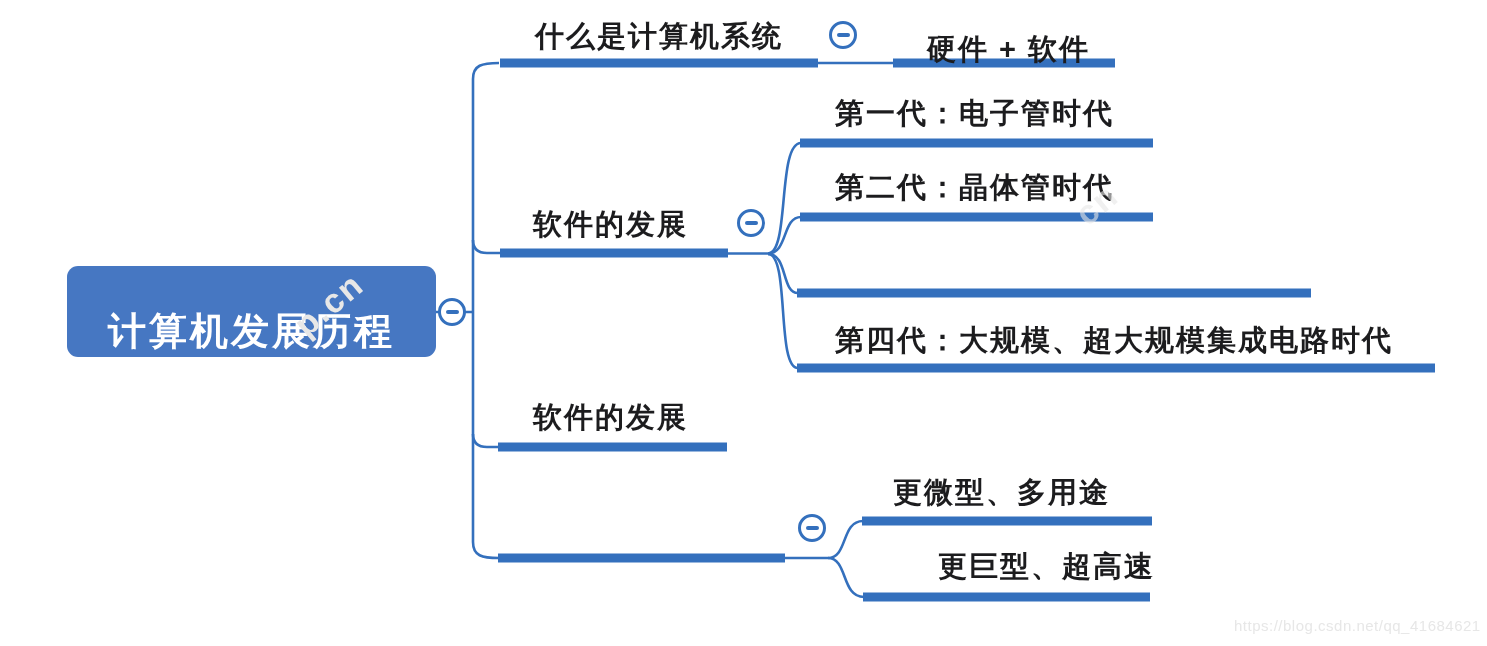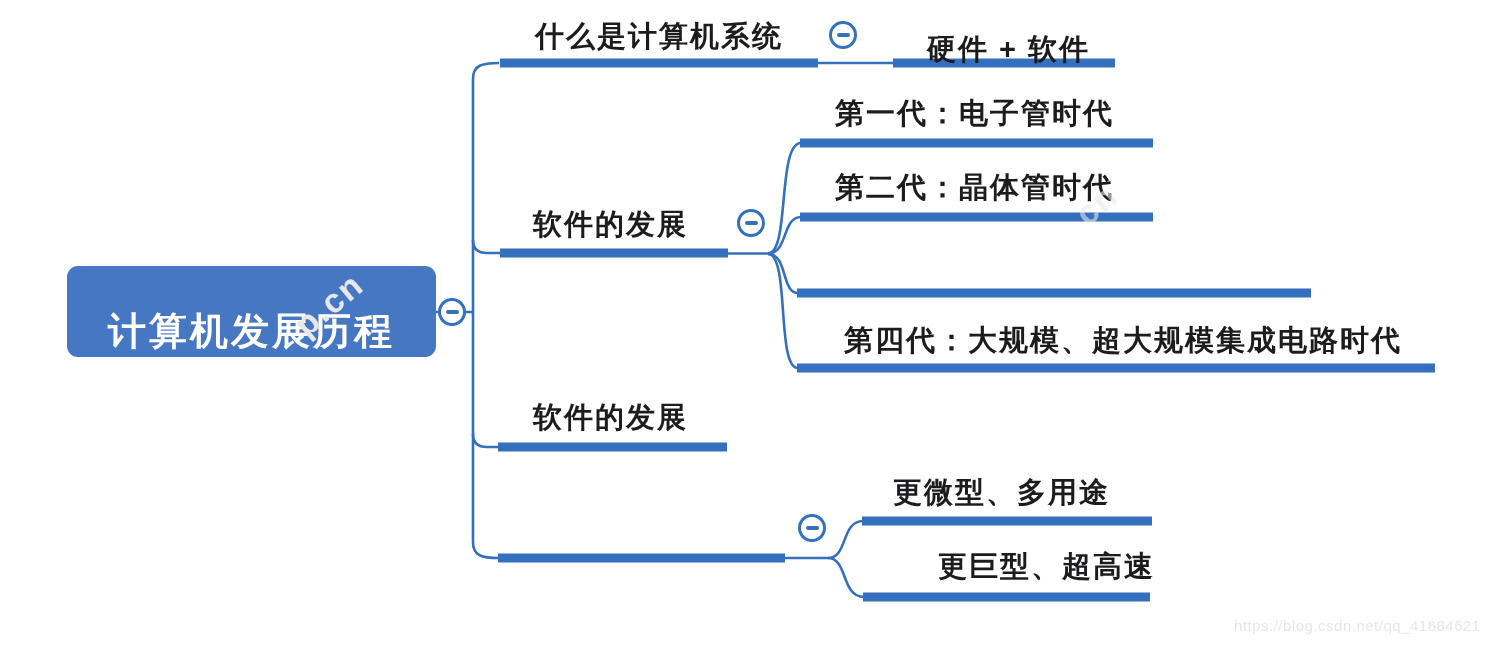--- a/index.html
+++ b/index.html
@@ -27,21 +27,21 @@
     border:3px solid var(--line);border-radius:50%;background:#fff;
     display:flex;align-items:center;justify-content:center;cursor:pointer;
   }
   .cbtn .bar{width:13px;height:3.5px;border-radius:2px;background:var(--line);}
   .b0{left:535px;top:21px;}
   .b0c0{left:927px;top:34px;}
   .b1{left:533px;top:209px;}
   .g1{left:835px;top:98px;}
   .g2{left:835px;top:172px;}
   .g3{left:835px;top:248px;}
-  .g4{left:835px;top:325px;margin-left:9px;}
+  .g4{left:835px;top:325px;}
   .b2{left:533px;top:402px;}
   .b3{left:537px;top:513px;}
   .t0{left:893px;top:477px;}
   .t1{left:893px;top:551px;margin-left:45px;}
   .wm-url{
     position:absolute;left:1234px;top:617px;font-size:15px;letter-spacing:.5px;
     color:var(--watermark);white-space:nowrap;
   }
   .wm-frag{
     position:absolute;color:var(--watermark);font-weight:700;font-size:34px;

